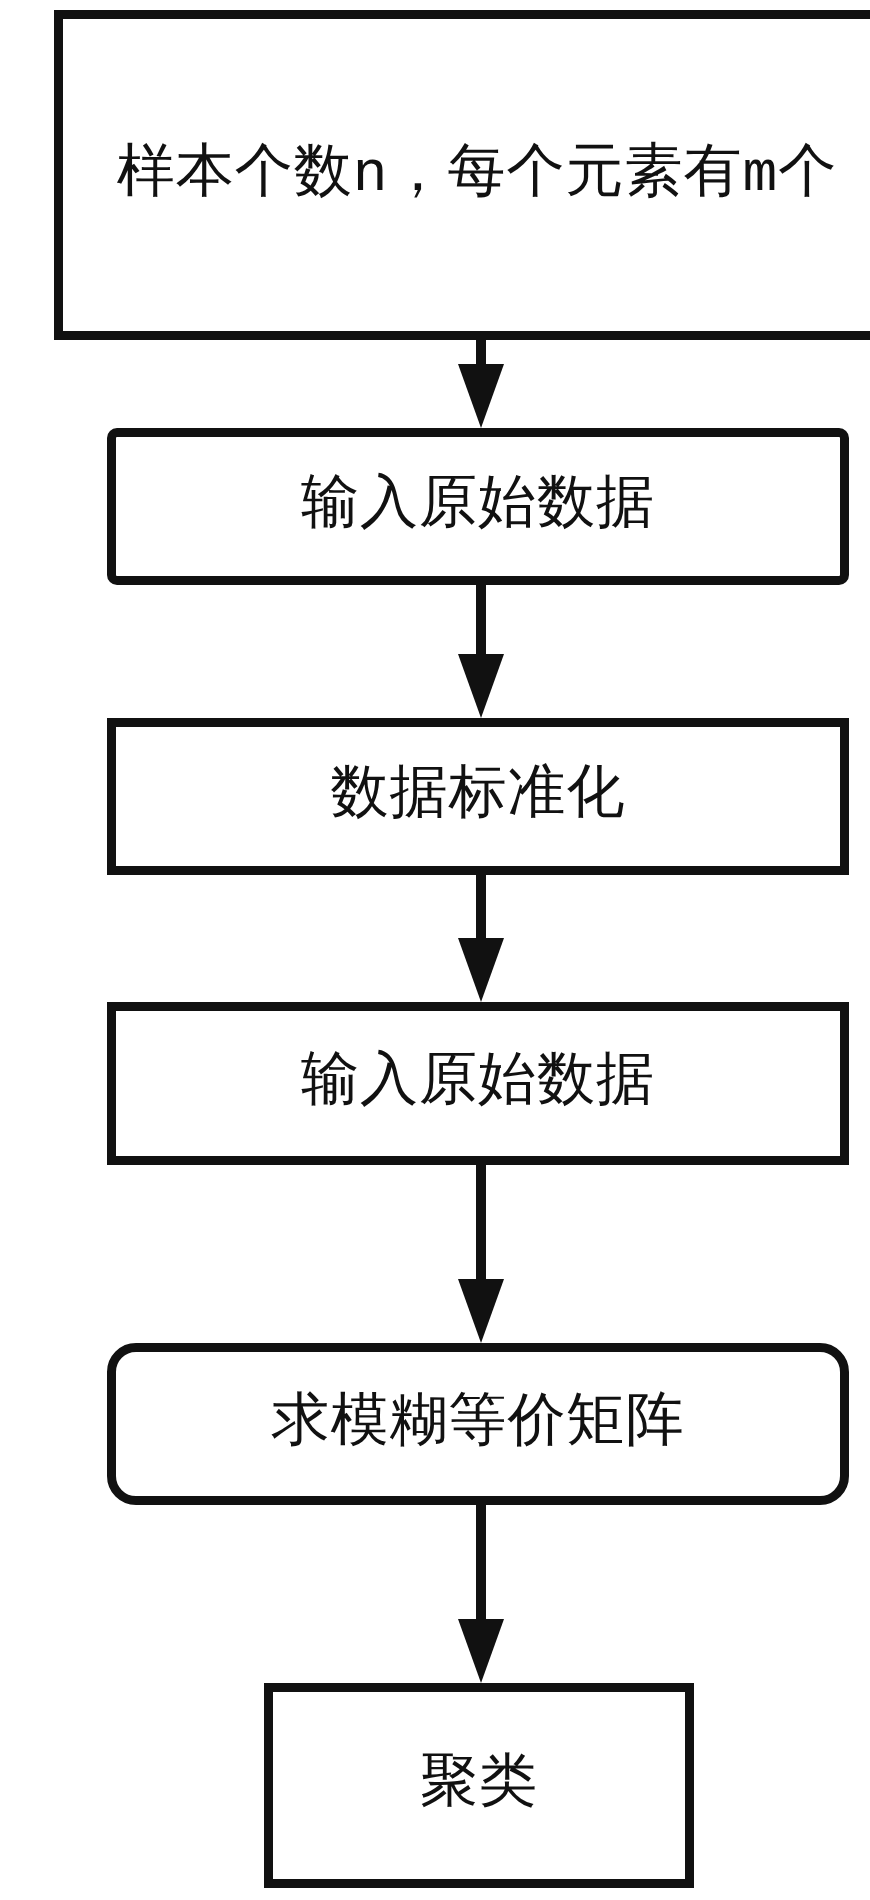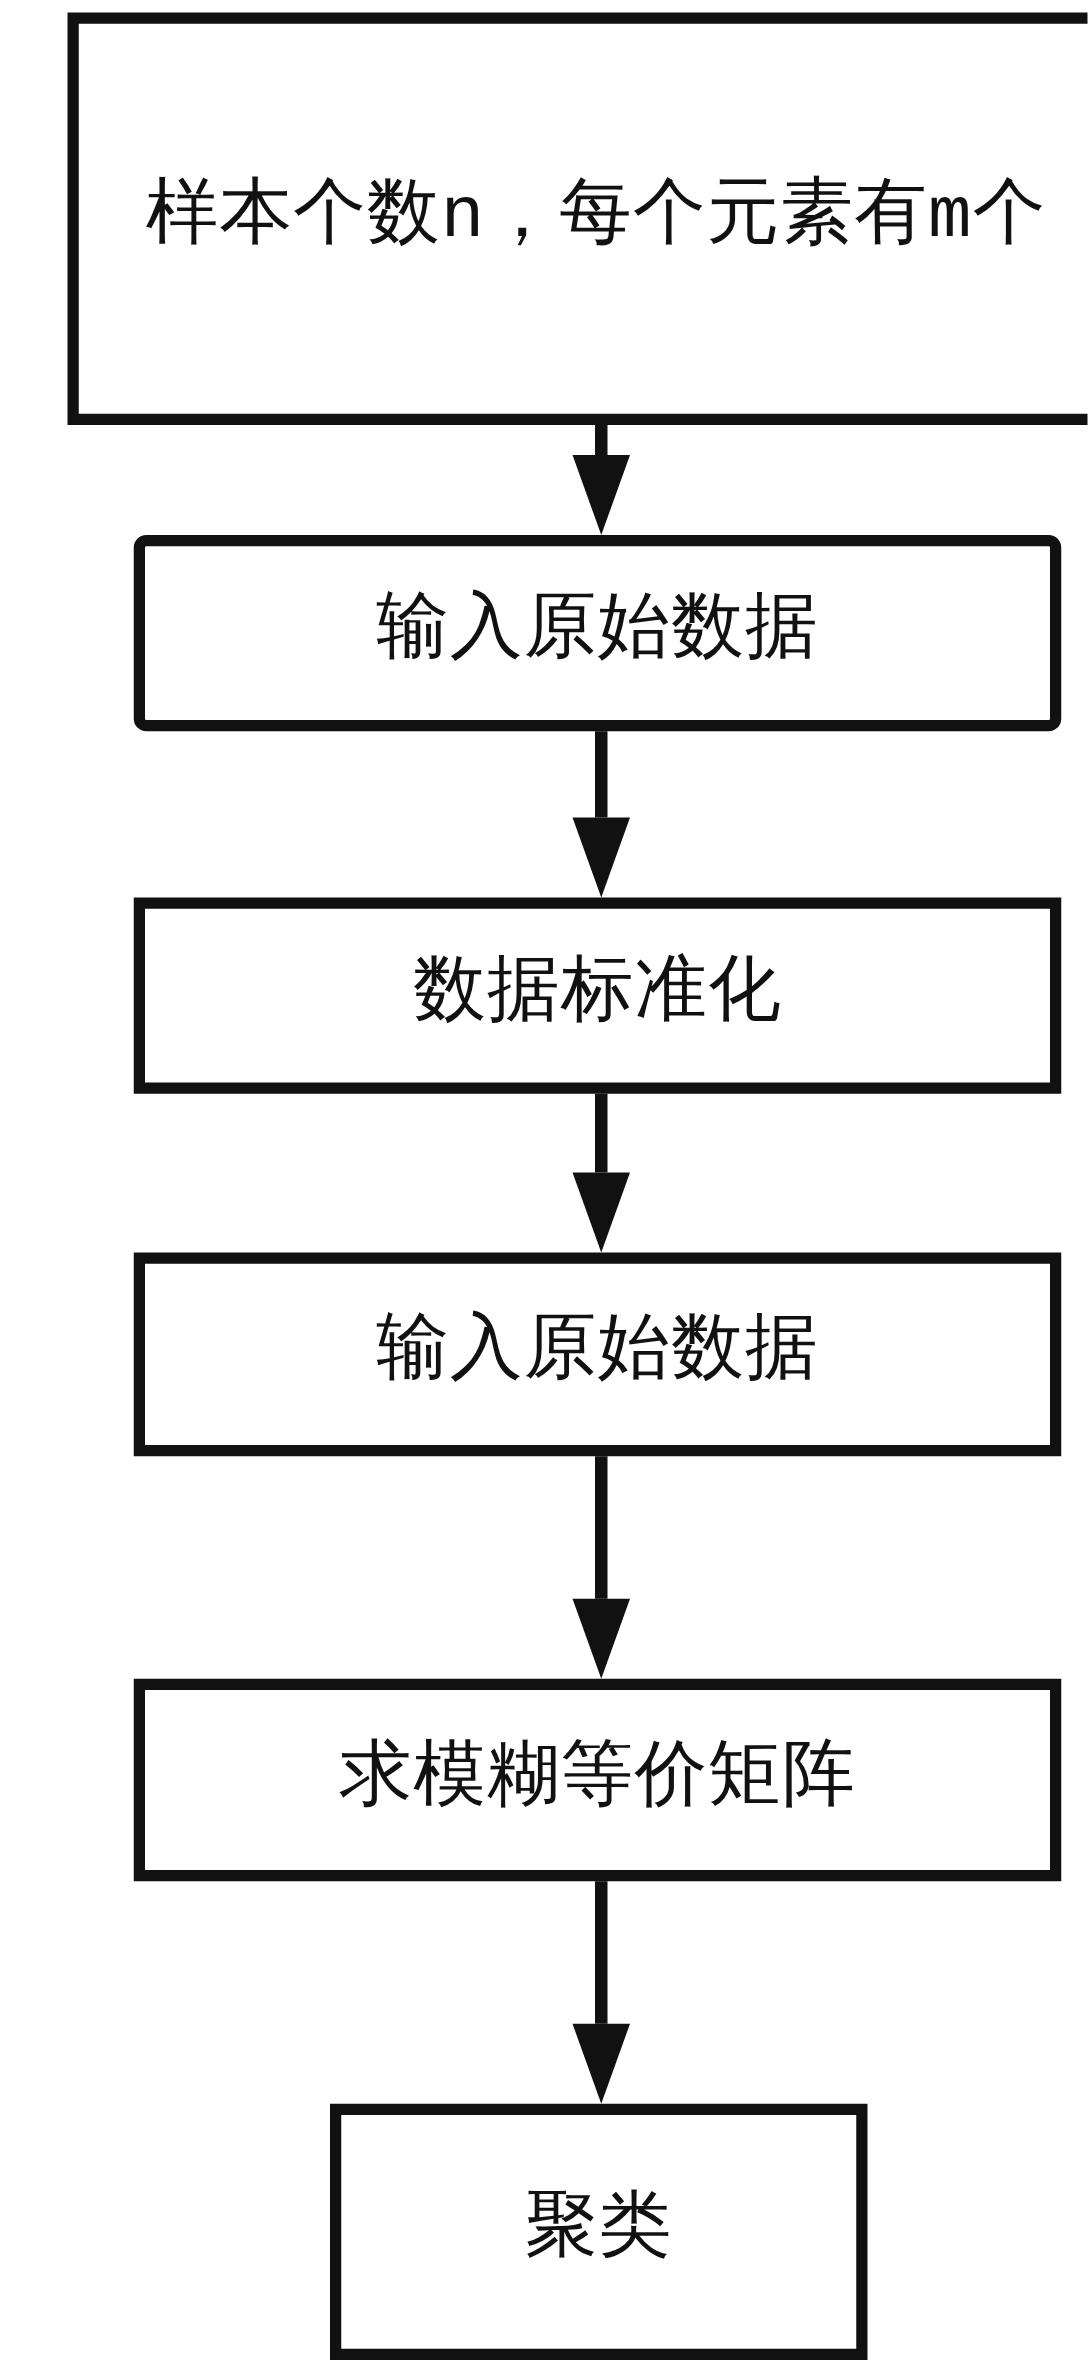--- a/index.html
+++ b/index.html
@@ -29,21 +29,21 @@
     text-align: center;
     font-size: 58px;
     line-height: 1.22;
     color: #111111;
     letter-spacing: 1px;
   }
   #box1 { left: 10px;  top: 10px;   width: 846px; height: 330px; }
   #box2 { left: 63px;  top: 428px;  width: 742px; height: 157px; border-radius: 10px; }
   #box3 { left: 63px;  top: 718px;  width: 742px; height: 157px; align-items: center; }
   #box4 { left: 63px;  top: 1002px; width: 742px; height: 163px; }
-  #box5 { left: 63px;  top: 1343px; width: 742px; height: 162px; }
+  #box5 { left: 63px;  top: 1343px; width: 742px; height: 162px; border-radius: 29px; }
   #box6 { left: 220px; top: 1683px; width: 430px; height: 205px; }
 
   .arrow {
     position: absolute;
     left: 437px;
     transform: translateX(-50%);
     display: flex;
     flex-direction: column;
     align-items: center;
   }

